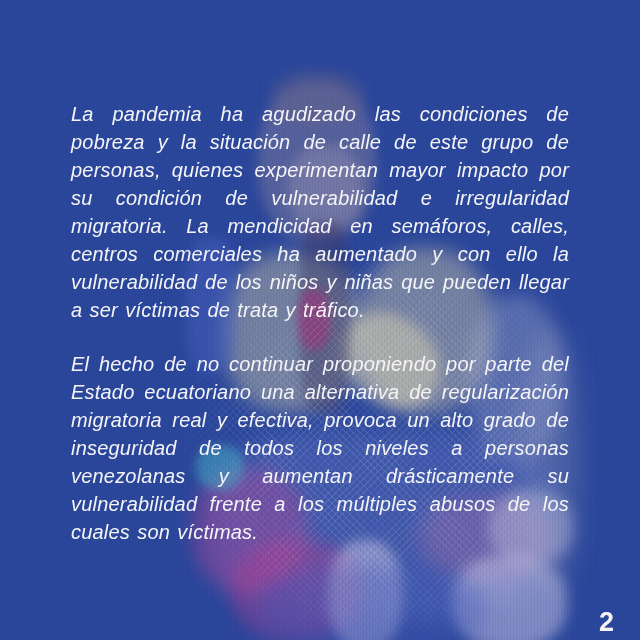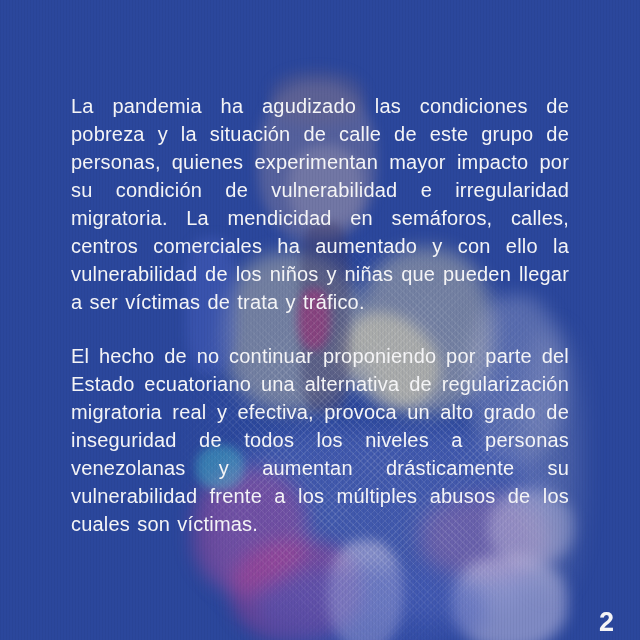--- a/index.html
+++ b/index.html
@@ -45,21 +45,21 @@
     top: 92px;
     width: 498px;
     z-index: 5;
     color: #f4f4f6;
     font-size: 20px;
     line-height: 28px;
     letter-spacing: 0.2px;
     word-spacing: 1.5px;
     text-align: justify;
   }
-  .text-block p { margin: 0 0 26px 0; }
+  .text-block p { margin: 8px 0 26px 0; font-style: italic; }
   .page-number {
     position: absolute;
     right: 26px;
     bottom: 2px;
     z-index: 5;
     color: #f4f4f6;
     font-size: 27px;
     font-weight: 700;
     line-height: 1.1;
   }

